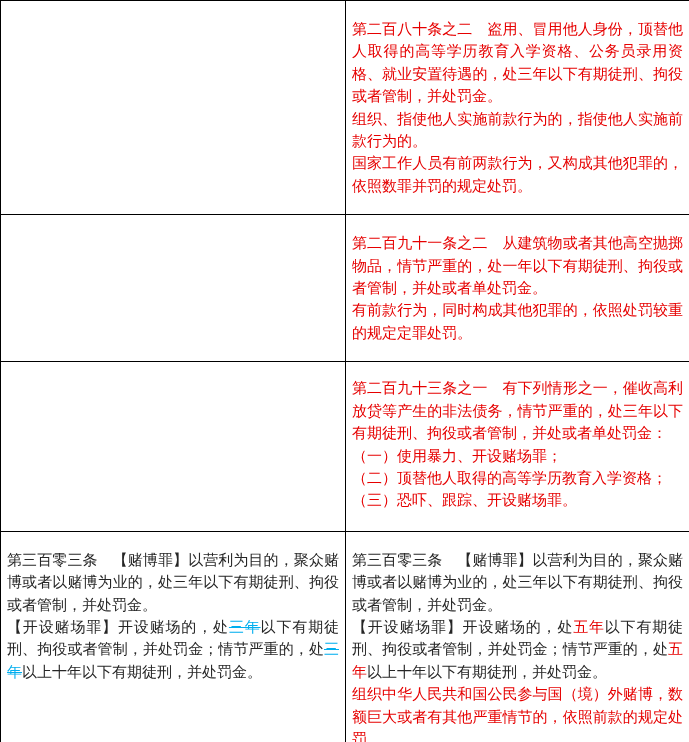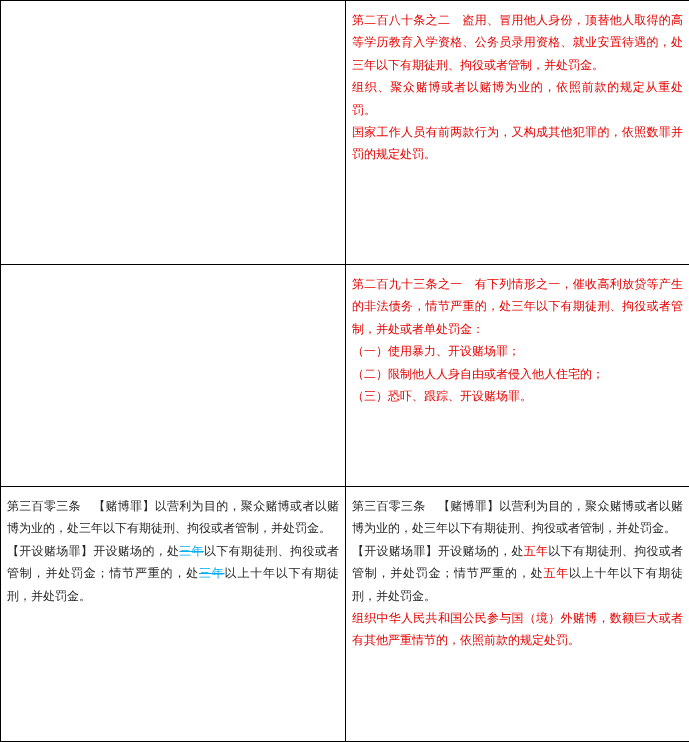--- a/index.html
+++ b/index.html
@@ -20,61 +20,68 @@
   }
   table.law-table {
     width: 689px;
     height: 742px;
     border-collapse: collapse;
     table-layout: fixed;
   }
   table.law-table td {
     border: 1px solid var(--border);
     vertical-align: top;
-    padding: 8px 6px;
-    font-size: 12px;
+    padding: 17px 6px;
+    font-size: 15px;
     line-height: 22.4px;
     text-align: justify;
     color: var(--ink);
     word-break: break-all;
     overflow: hidden;
   }
   table.law-table tr:nth-child(1) { height: 180px; }
   table.law-table tr:nth-child(2) { height: 113px; }
-  table.law-table tr:nth-child(3) { height: 148px; }
+  table.law-table tr:nth-child(3) { height: 148px; font-family: Liberation Mono, monospace; }
   table.law-table tr:nth-child(4) { height: 95px;  }
   table.law-table tr:nth-child(5) { height: auto;  }
   p.para { margin: 0; }
   .seg-black { color: var(--ink); }
   .seg-red { color: var(--red); }
   .seg-blue-strike { color: var(--blue); text-decoration: line-through; }
 </style>
 </head>
 <body>
 
 <table class="law-table">
   <colgroup>
     <col style="width:345px">
     <col style="width:344px">
   </colgroup>
   <tbody>
       <tr>
         <td></td>
         <td>
           <p class="para"><span class="seg-red">第二百八十条之二　盗用、冒用他人身份，顶替他人取得的高等学历教育入学资格、公务员录用资格、就业安置待遇的，处三年以下有期徒刑、拘役或者管制，并处罚金。</span></p>
-          <p class="para"><span class="seg-red">组织、聚众赌博或者以赌博为业的，依照前款的规定从重处罚。</span></p>
+          <p class="para"><span class="seg-red">组织、指使他人实施前款行为的，指使他人实施前款行为的。</span></p>
           <p class="para"><span class="seg-red">国家工作人员有前两款行为，又构成其他犯罪的，依照数罪并罚的规定处罚。</span></p>
+        </td>
+      </tr>
+      <tr>
+        <td></td>
+        <td>
+          <p class="para"><span class="seg-red">第二百九十一条之二　从建筑物或者其他高空抛掷物品，情节严重的，处一年以下有期徒刑、拘役或者管制，并处或者单处罚金。</span></p>
+          <p class="para"><span class="seg-red">有前款行为，同时构成其他犯罪的，依照处罚较重的规定定罪处罚。</span></p>
         </td>
       </tr>
       <tr>
         <td></td>
         <td>
           <p class="para"><span class="seg-red">第二百九十三条之一　有下列情形之一，催收高利放贷等产生的非法债务，情节严重的，处三年以下有期徒刑、拘役或者管制，并处或者单处罚金：</span></p>
           <p class="para"><span class="seg-red">（一）使用暴力、开设赌场罪；</span></p>
-          <p class="para"><span class="seg-red">（二）限制他人人身自由或者侵入他人住宅的；</span></p>
+          <p class="para"><span class="seg-red">（二）顶替他人取得的高等学历教育入学资格；</span></p>
           <p class="para"><span class="seg-red">（三）恐吓、跟踪、开设赌场罪。</span></p>
         </td>
       </tr>
       <tr>
         <td>
           <p class="para"><span class="seg-black">第三百零三条　【赌博罪】以营利为目的，聚众赌博或者以赌博为业的，处三年以下有期徒刑、拘役或者管制，并处罚金。</span></p>
           <p class="para"><span class="seg-black">【开设赌场罪】开设赌场的，处</span><span class="seg-blue-strike">三年</span><span class="seg-black">以下有期徒刑、拘役或者管制，并处罚金；情节严重的，处</span><span class="seg-blue-strike">三年</span><span class="seg-black">以上十年以下有期徒刑，并处罚金。</span></p>
         </td>
         <td>
           <p class="para"><span class="seg-black">第三百零三条　【赌博罪】以营利为目的，聚众赌博或者以赌博为业的，处三年以下有期徒刑、拘役或者管制，并处罚金。</span></p>

